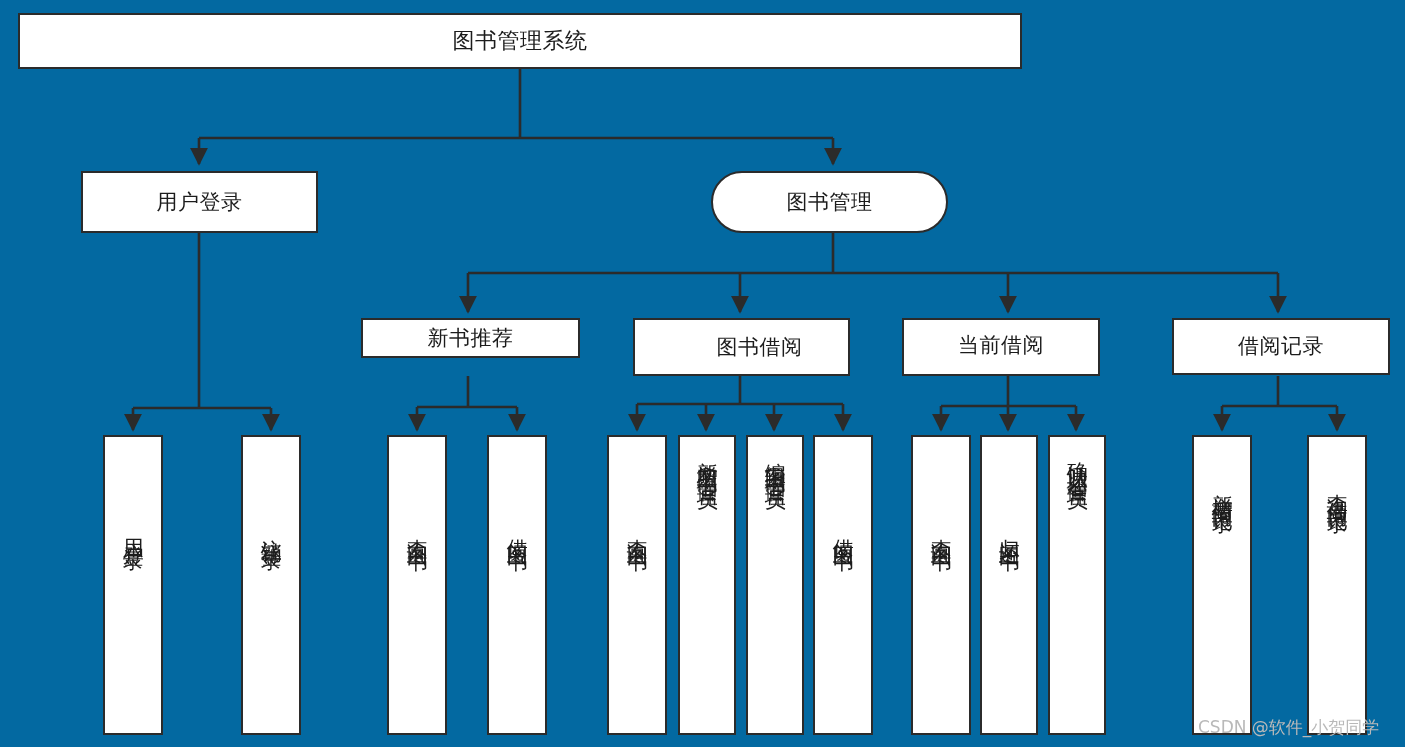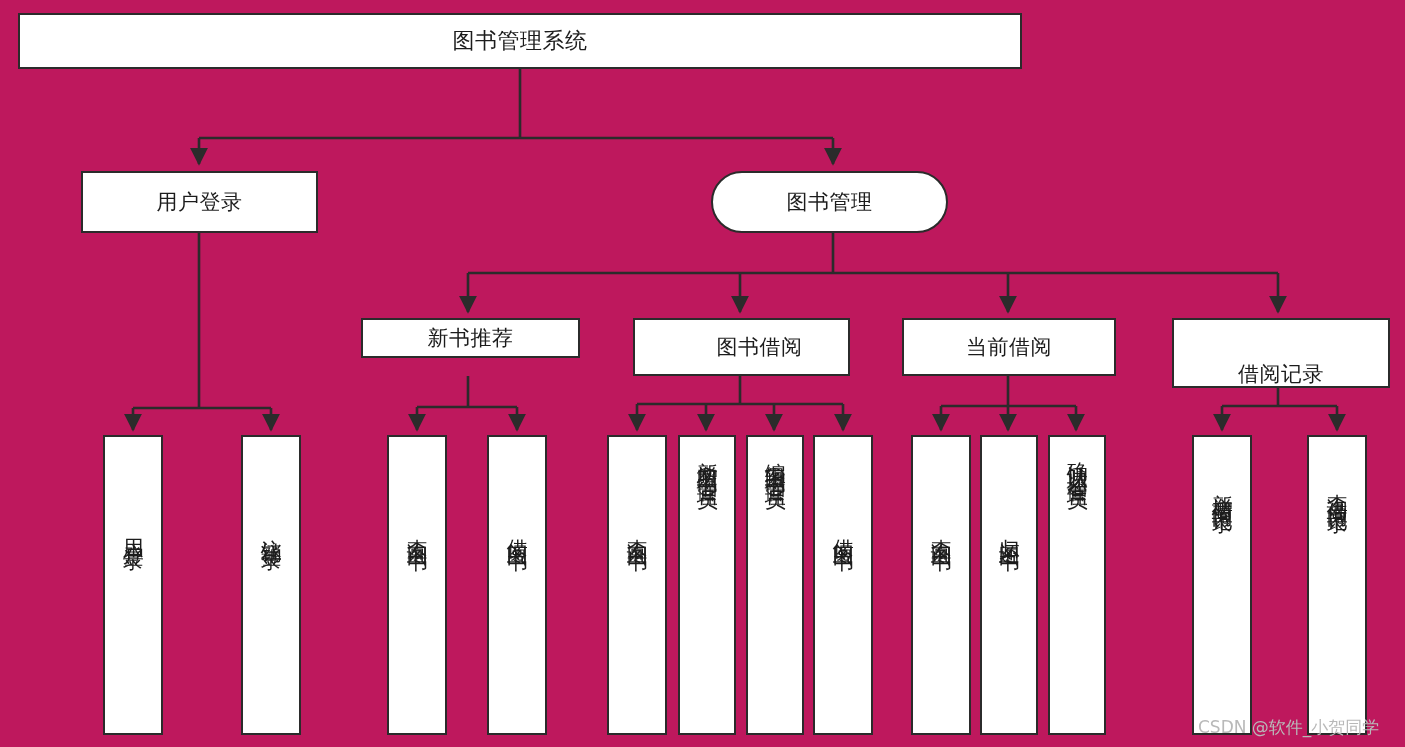--- a/index.html
+++ b/index.html
@@ -8,21 +8,21 @@
     padding: 0;
     background: #ffffff;
   }
   body {
     font-family: "DejaVu Sans", "Liberation Sans", sans-serif;
   }
   #canvas {
     position: relative;
     width: 1405px;
     height: 747px;
-    background: #be185d;
+    background: #0369a1;
     overflow: hidden;
   }
   #edges {
     position: absolute;
     left: 0;
     top: 0;
     width: 1405px;
     height: 747px;
     pointer-events: none;
   }
@@ -139,24 +139,24 @@
   <div class="node horiz" style="left:711px; top:171px; width:237px; height:62px;border-radius:31px;">
     <span class="label">图书管理</span>
   </div>
 
   <div class="node horiz" style="left:361px; top:318px; width:219px; height:40px;">
     <span class="label">新书推荐</span>
   </div>
   <div class="node horiz" style="left:633px; top:318px; width:217px; height:58px;padding-left:36px;">
     <span class="label">图书借阅</span>
   </div>
-  <div class="node horiz" style="left:902px; top:318px; width:214px; height:58px;">
+  <div class="node horiz" style="left:902px; top:318px; width:198px; height:58px;font-family:Liberation Mono, monospace;">
     <span class="label">当前借阅</span>
   </div>
-  <div class="node horiz" style="left:1172px; top:318px; width:218px; height:70px;align-items:flex-end;">
+  <div class="node horiz" style="left:1172px; top:318px; width:218px; height:57px;">
     <span class="label">借阅记录</span>
   </div>
 
   <div class="node vert" style="left:103px; top:435px; width:60px; height:300px; padding-top:85px;">
     <span class="label">用户登录</span>
   </div>
   <div class="node vert" style="left:241px; top:435px; width:60px; height:300px; padding-top:85px;">
     <span class="label">注销登录</span>
   </div>
 

